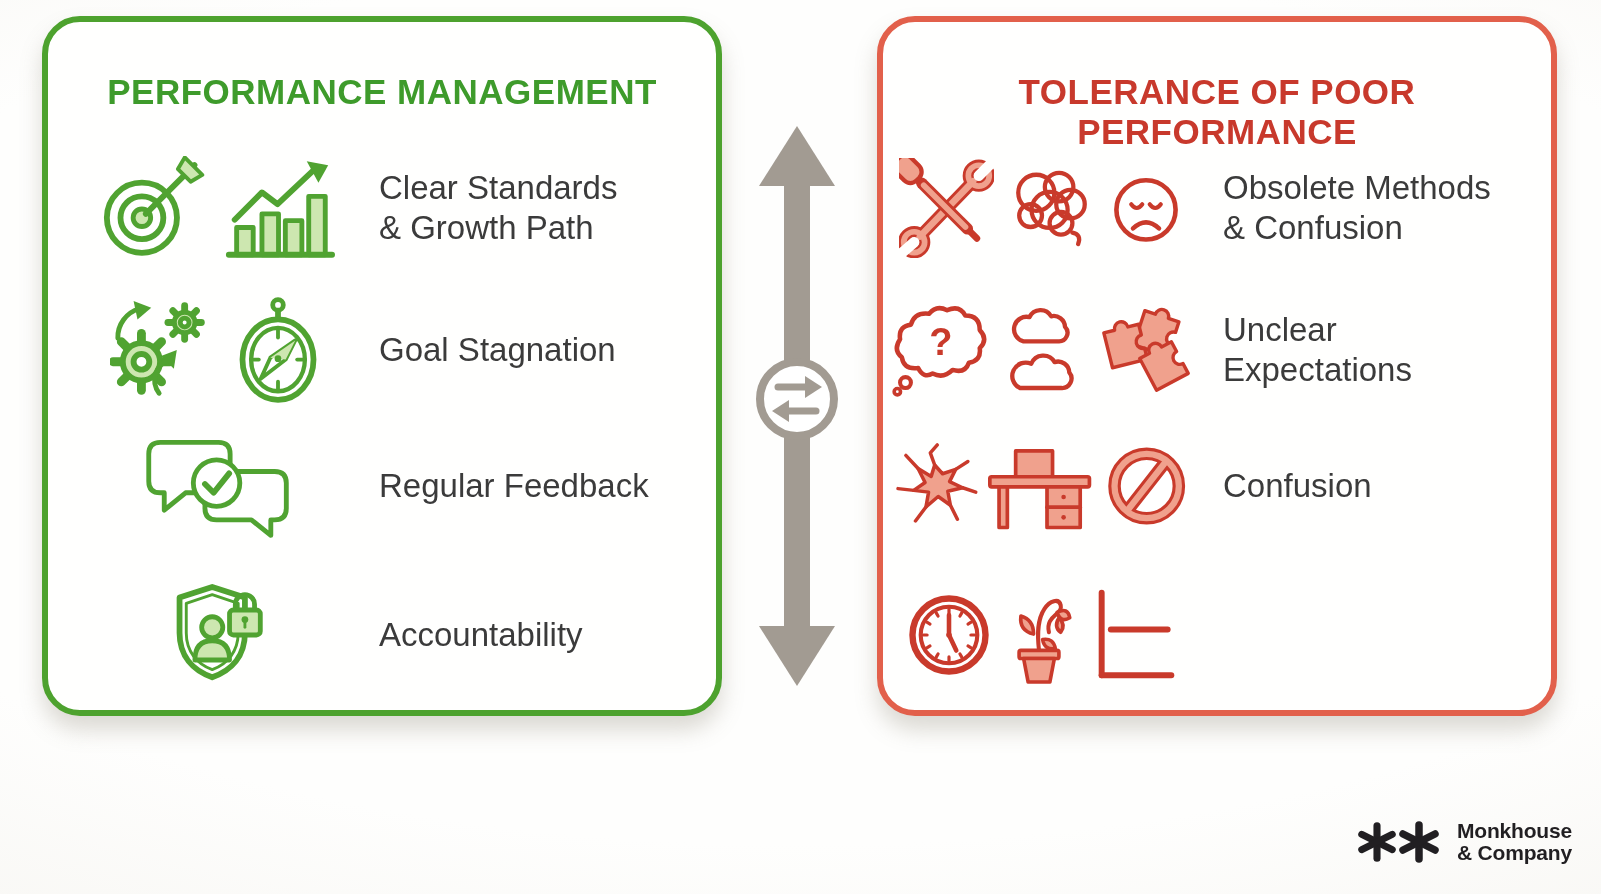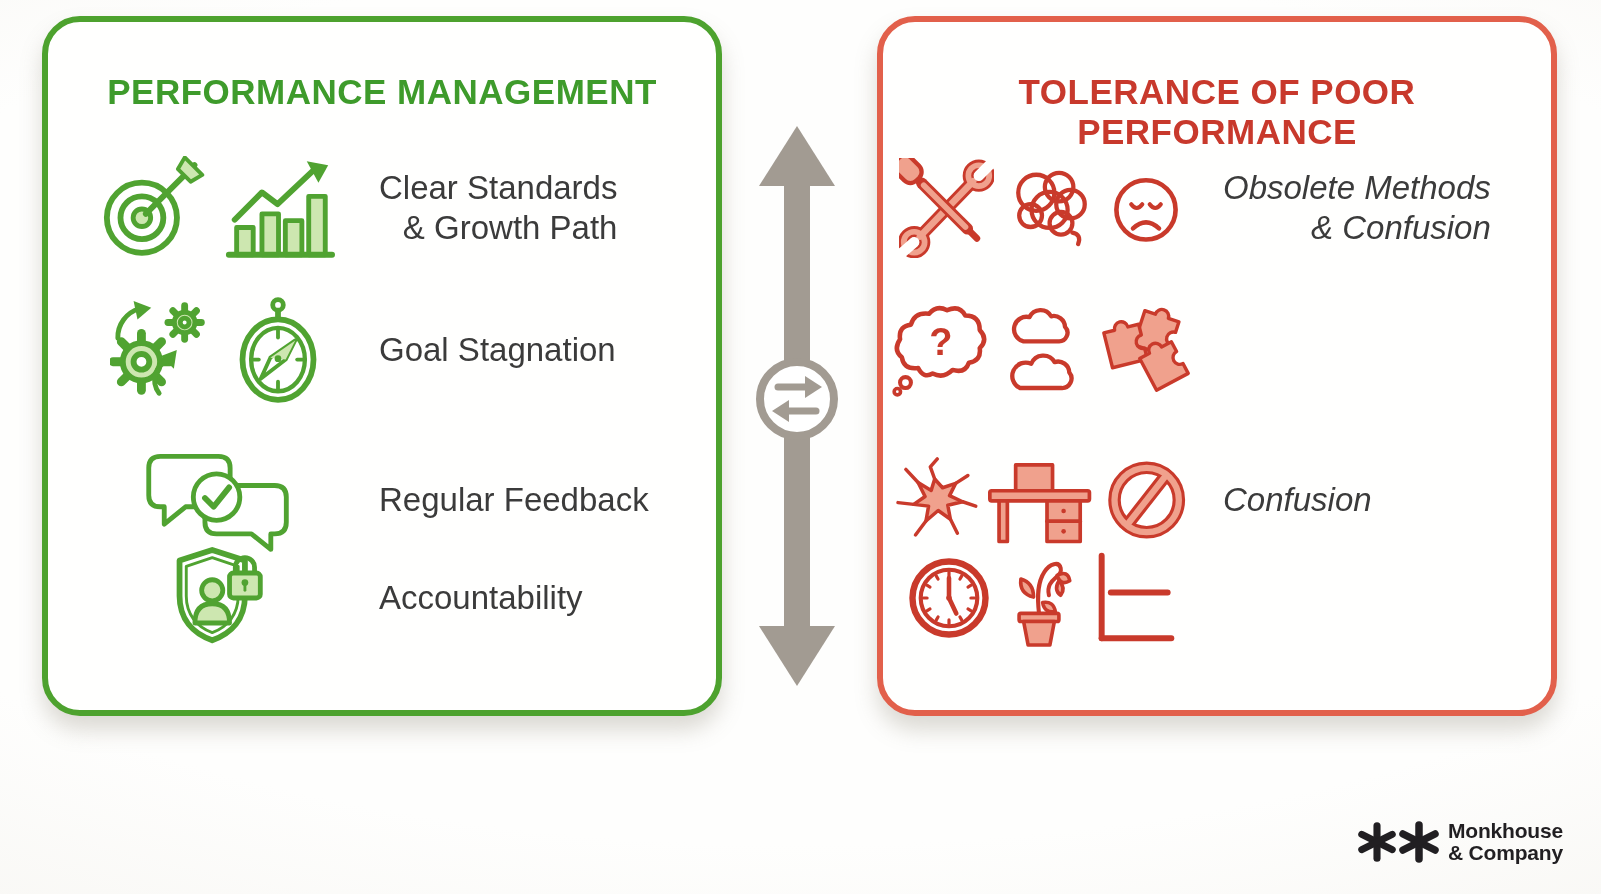--- a/index.html
+++ b/index.html
@@ -14,34 +14,34 @@
   
   .panel{position:absolute;top:16px;width:680px;height:700px;background:#fffffe;
          border-radius:38px;box-sizing:border-box;
          box-shadow:0 14px 22px rgba(140,132,115,.30);}
   .panel.left{left:42px;border:6px solid var(--green_border);}
   .panel.right{left:877px;border:6px solid var(--red_border);padding-left:32px;}
   .panel-title{position:absolute;top:50px;left:0;right:0;text-align:center;
          font-size:35px;font-weight:700;letter-spacing:.5px;}
   .panel.left .panel-title{color:var(--green_title);}
   .panel.right .panel-title{color:var(--red_title);}
-  .row{position:absolute;left:0;right:0;height:128px;text-align:right;}
+  .row{position:absolute;left:0;right:0;height:128px;}
   .row .icons{position:absolute;top:0;bottom:0;display:flex;align-items:center;
          justify-content:center;gap:10px;}
   .panel.left  .row .icons{left:20px;width:300px;}
   .panel.right .row .icons{left:8px;width:300px;}
   .row .label{position:absolute;top:50%;transform:translateY(-50%);
          color:var(--text);font-size:33px;line-height:1.2;white-space:pre-line;}
   .panel.left  .row .label{left:331px;}
-  .panel.right .row .label{left:340px;font-style:italic;}
-  .r1{top:122px}.r2{top:264px}.r3{top:414px}.r4{top:512px}
+  .panel.right .row .label{left:340px;}
+  .r1{top:122px}.r2{top:264px}.r3{top:400px}.r4{top:549px}
   
   .connector{position:absolute;left:751px;top:126px;}
   
-  .logo{position:absolute;left:1358px;top:820px;display:flex;align-items:center;gap:9px;justify-content:center;}
+  .logo{position:absolute;left:1358px;top:820px;display:flex;align-items:center;gap:18px;justify-content:center;}
   .logo .marks{display:flex;gap:3px;align-items:center;}
   .logo .words{color:var(--logo);font-weight:700;font-size:21px;line-height:1.04;letter-spacing:-.2px;}
   
   .gs{stroke:var(--green_stroke);fill:none}
   .gw{stroke:var(--green_stroke);fill:#fff}
   .gf{stroke:var(--green_stroke);fill:var(--green_fill)}
   .gp{fill:var(--green_fill);stroke:none}
   .gd{fill:var(--green_stroke);stroke:none}
   .rs{stroke:var(--red_stroke);fill:none}
   .rw{stroke:var(--red_stroke);fill:#fff}
@@ -237,20 +237,22 @@
           <path class="rf" d="m0,0 h13 a8,8 0 1 1 16,0 h13 v13 a8,8 0 1 0 0,16 v13 h-42 z" stroke-width="4"></path>
         </g>
         <g transform="translate(8,36) rotate(-14)">
           <path class="rf" d="m0,0 h13 a8,8 0 1 1 16,0 h13 v13 a8,8 0 1 0 0,16 v13 h-42 z" stroke-width="4"></path>
         </g>
         <g transform="translate(50,66) rotate(-28)">
           <path class="rf" d="m0,0 h13 a8,8 0 1 1 16,0 h13 v13 a8,8 0 1 0 0,16 v13 h-42 z" stroke-width="4"></path>
         </g>
       </svg>
     </div>
+    <div class="label">Unclear
+Expectations</div>
   </div>
 
   <div class="row r3">
     <div class="icons">
       <svg width="88" height="96" viewBox="0 0 100 100">
         <g class="rs" stroke-width="4">
           <polyline points="50,26 45,12 53,3"></polyline>
             <polyline points="74,31 88,22"></polyline>
           <polyline points="82,52 97,57"></polyline>
             <polyline points="68,72 76,88"></polyline>

